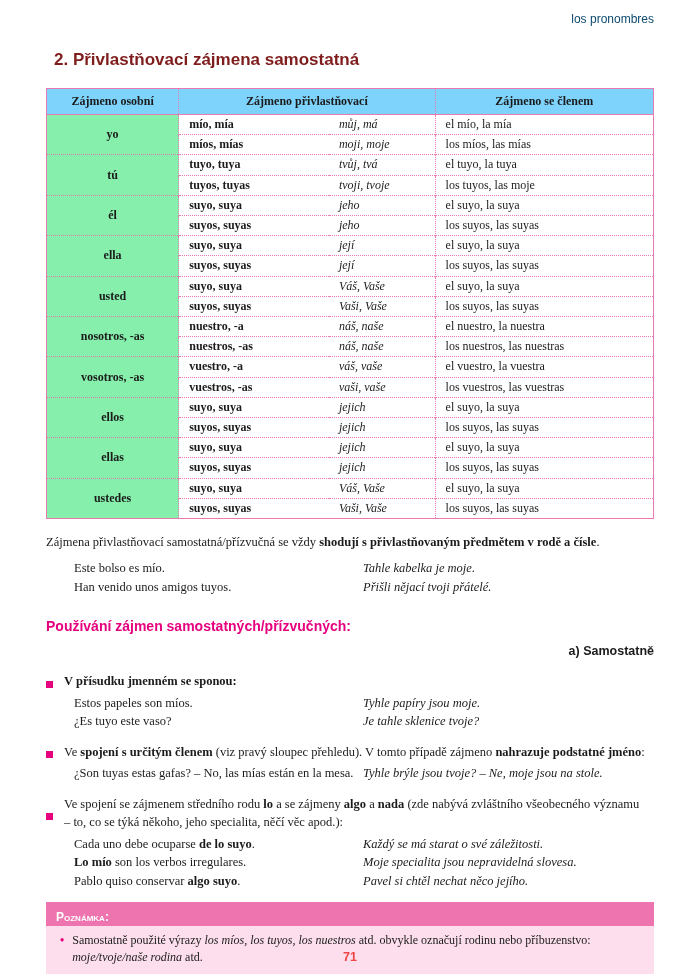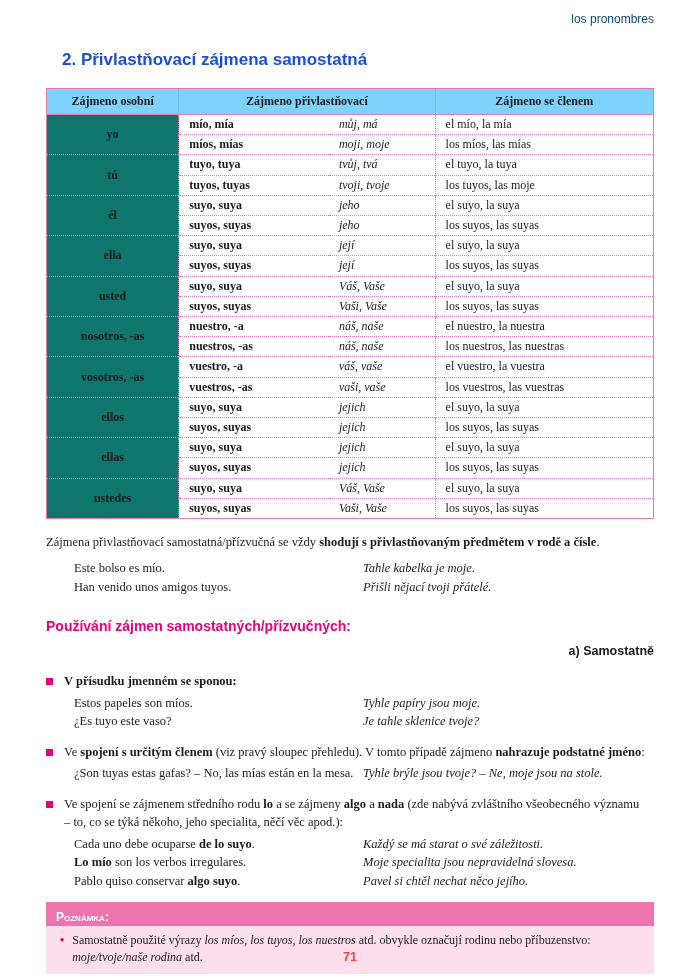--- a/index.html
+++ b/index.html
@@ -15,25 +15,25 @@
   .page { padding: 12px 46px 0 46px; }
 
   .header-right {
     text-align: right;
     color: #0c4a6e;
     font-family: "Liberation Sans", "DejaVu Sans", sans-serif;
     font-size: 12px;
     height: 16px;
   }
   .title {
-    color: #1d4ed8;
+    color: #7f1d1d;
     font-family: "Liberation Sans", "DejaVu Sans", sans-serif;
     font-size: 17px;
     font-weight: bold;
-    margin: 22px 0 18px 16px;
+    margin: 22px 0 18px 8px;
   }
 
   
   table.pron {
     width: 100%;
     border-collapse: collapse;
     border: 1.5px solid #e87ab1;
     font-size: 12px;
   }
   table.pron th {
@@ -45,21 +45,21 @@
     font-size: 12px;
   }
   table.pron th + th { border-left: 1px dotted #e87ab1; }
   table.pron td {
     border-top: 1px dotted #e87ab1;
     padding: 1px 10px;
     line-height: 17.2px;
     vertical-align: middle;
   }
   td.person {
-    background: #0f766e;
+    background: #86efac;
     text-align: center;
     font-weight: bold;
     margin-left: 40px;
   }
   td.es { font-weight: bold; border-left: 1px dotted #e87ab1; }
   td.cz { font-style: italic; }
   td.article { border-left: 1px dotted #e87ab1; }
 
   
   .intro { font-size: 12.5px; line-height: 18px; margin: 14px 0 8px 0; }
@@ -76,21 +76,21 @@
     margin: 22px 0 10px 0;
   }
   .subheading {
     font-family: "Liberation Sans", "DejaVu Sans", sans-serif;
     font-size: 12.5px;
     font-weight: bold;
     margin: 0 0 14px 0;
     text-align: right;
   }
 
-  .bullet-item { display: flex; margin: 0 8px 3px 0; }
+  .bullet-item { display: flex; margin: 0 8px 3px 0; align-items: center; }
   .bullet-square {
     width: 7px; height: 7px;
     background: #e6007e;
     flex: none;
     margin: 6px 11px 0 0;
   }
   .bullet-text { font-size: 12.5px; line-height: 18.5px; }
   .bullet-examples { margin: 2px 0 12px 0; }
 
   

